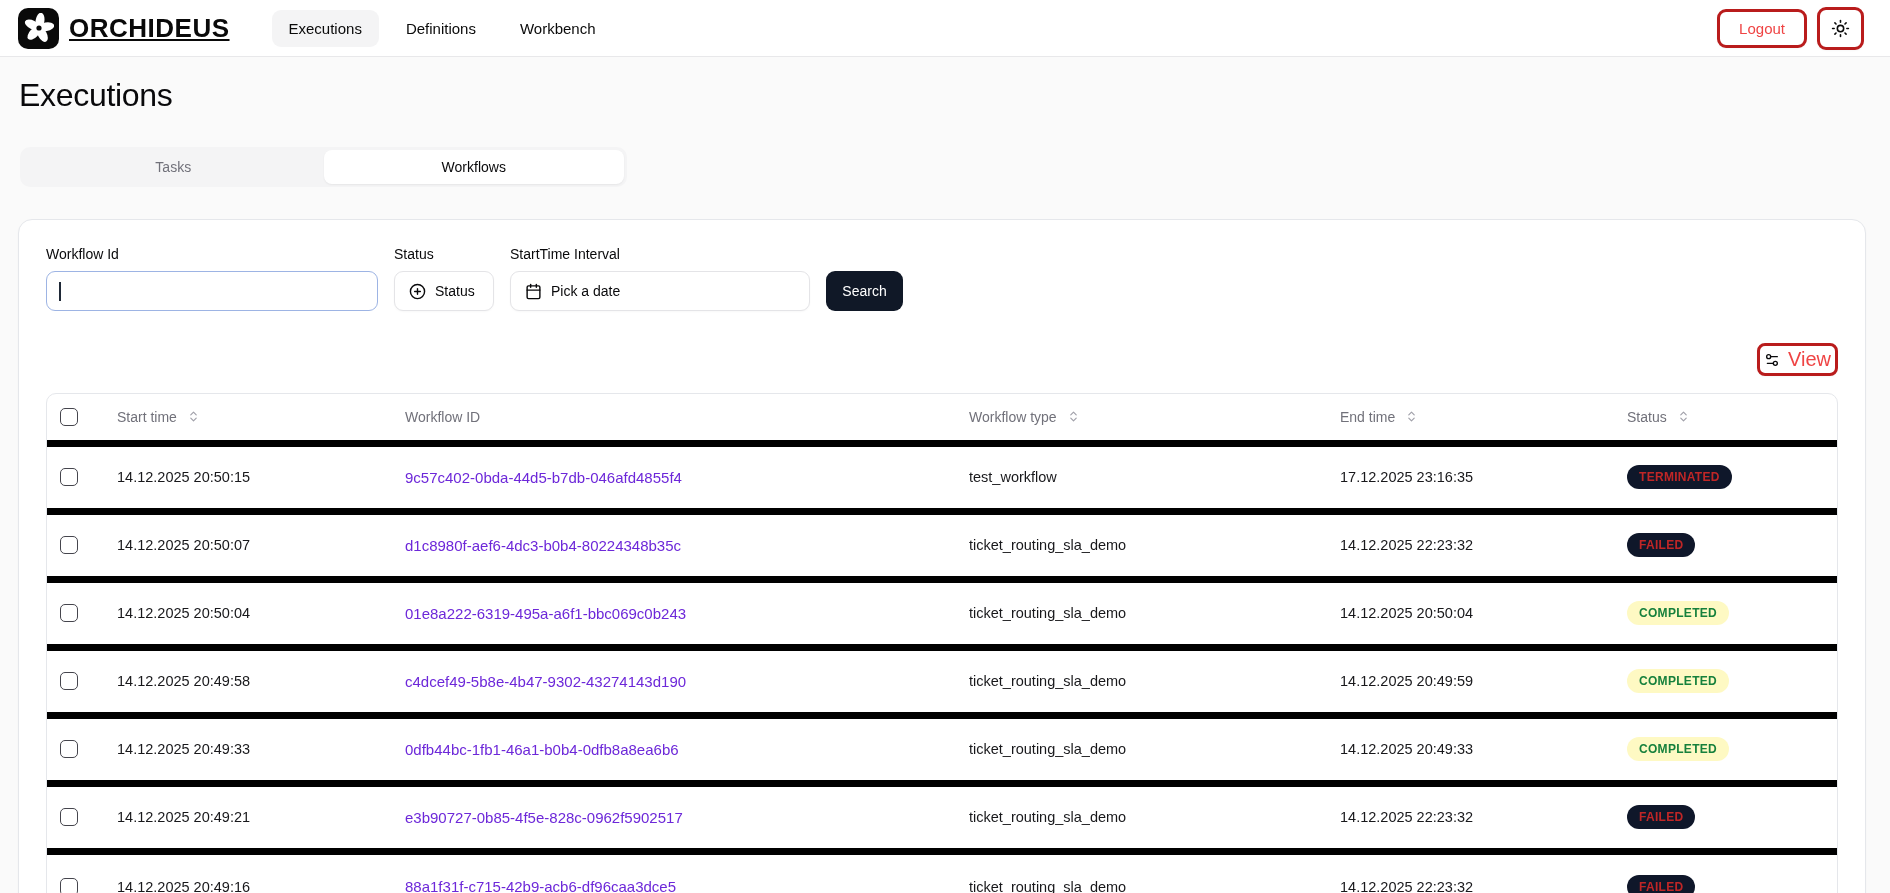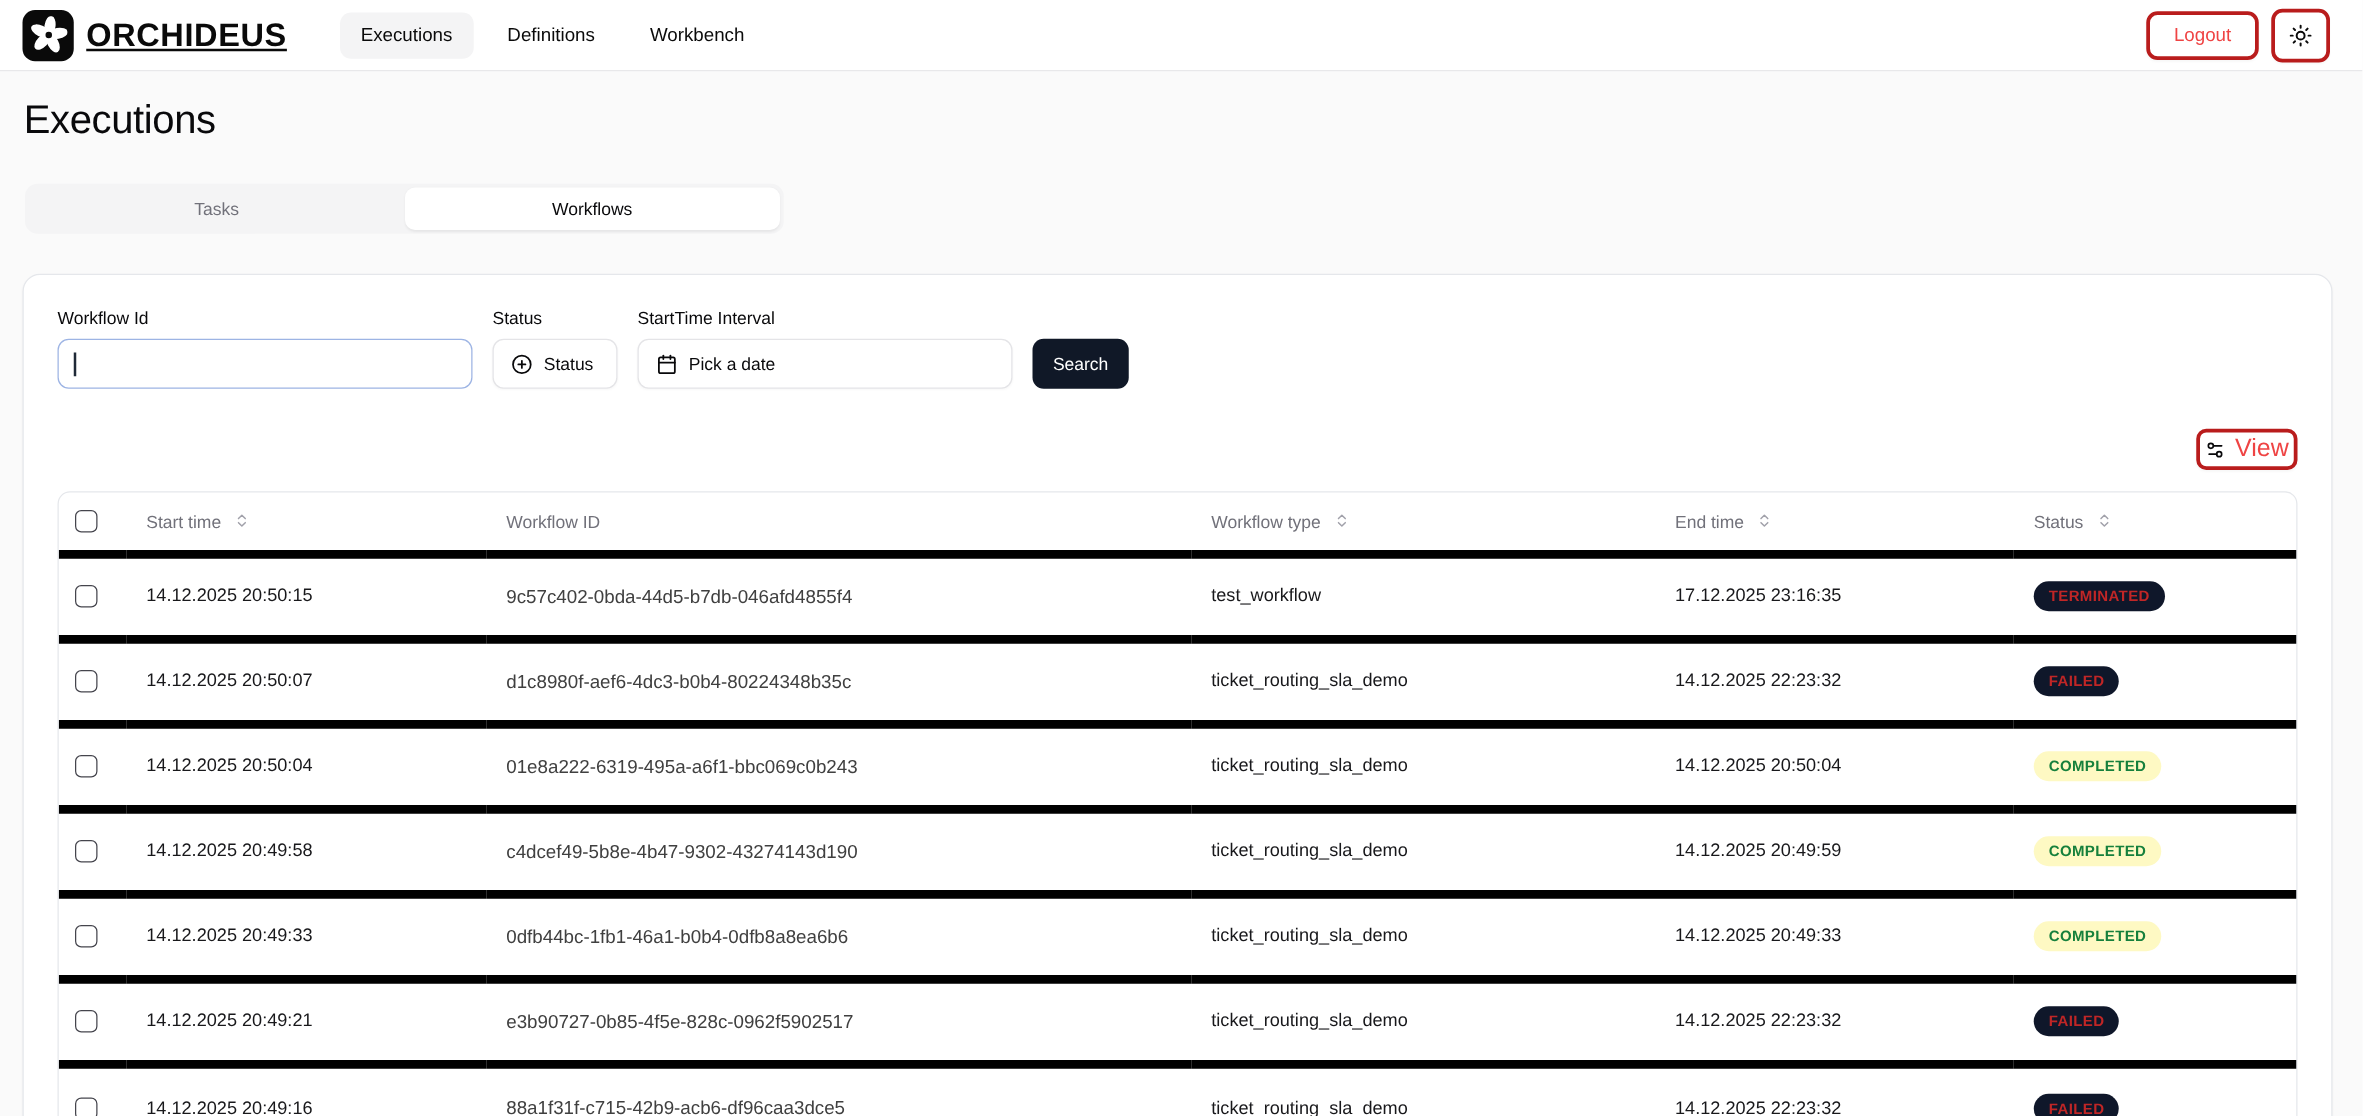--- a/index.html
+++ b/index.html
@@ -104,21 +104,21 @@
   }
   a.wf-link { text-decoration:none; font-size:15px; }
   .badge {
     display:inline-block; padding:5px 12px; border-radius:999px;
     font-size:12px; font-weight:700; letter-spacing:0.3px;
   }
   .badge-red  { background:#0f172a; color:#c02626; }
   .badge-green{ background:#fef9c3; color:#16803c; }
   svg { display:block; }
 </style>
-<style>a.wf-link{color:#404040;}</style></head>
+<style>a.wf-link{color:#6d28d9;}</style></head>
 <body>
 
 <header class="topbar">
   <div class="logo-box">
     <span>
       <svg width="30" height="30" viewBox="0 0 30 30">
         <g fill="#ffffff" transform="translate(15,15)">
           <ellipse rx="4.4" ry="8.2" cy="-7.2" transform="rotate(8)"></ellipse>
           <ellipse rx="4.4" ry="8.2" cy="-7.2" transform="rotate(80)"></ellipse>
           <ellipse rx="4.4" ry="8.2" cy="-7.2" transform="rotate(152)"></ellipse>

